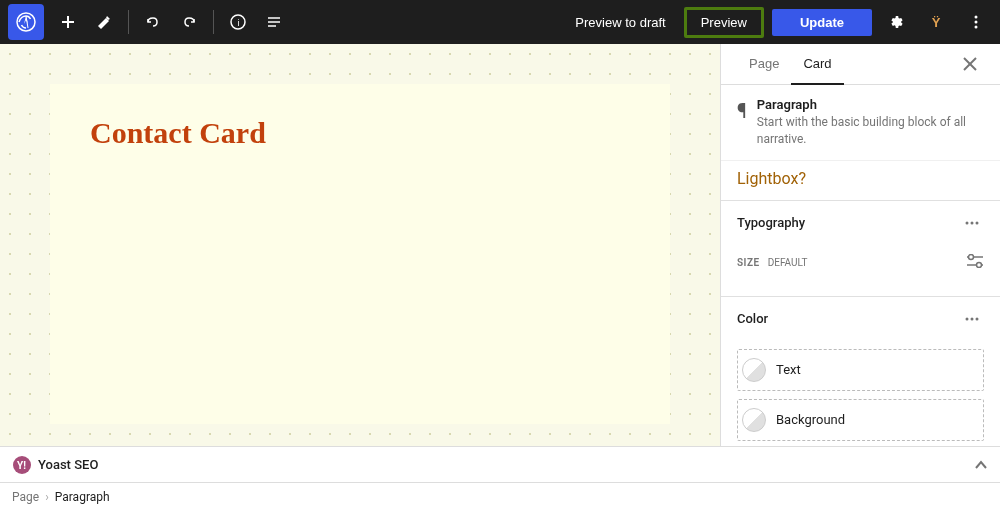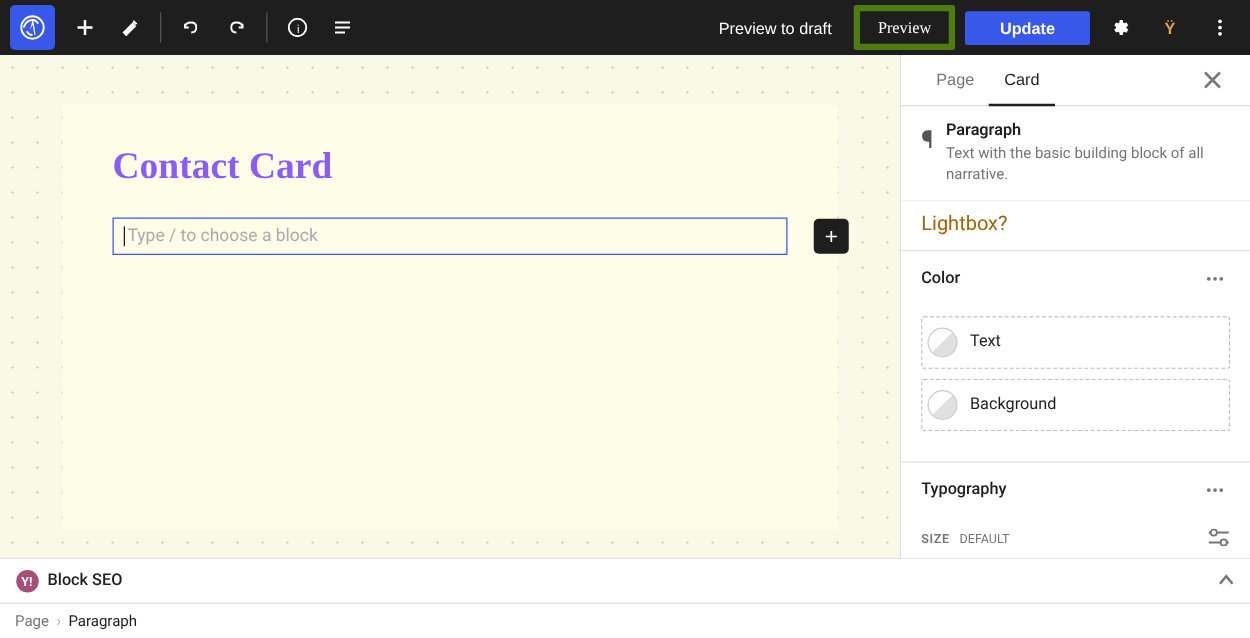--- a/index.html
+++ b/index.html
@@ -40,27 +40,26 @@
       background: transparent;
       border: none;
       color: #fff;
       font-size: 13px;
       cursor: pointer;
       padding: 6px 10px;
       border-radius: 4px;
     }
     .preview-btn {
       background: transparent;
-      border: 5px solid #4d7c0f;
+      border: 3px solid #4d7c0f;
       color: #fff;
       font-size: 13px;
       cursor: pointer;
       padding: 5px 14px;
       border-radius: 2px;
-      font-family: Liberation Serif, serif;
     }
     .update-btn {
       background: #3858e9;
       border: none;
       color: #fff;
       font-size: 13px;
       font-weight: 600;
       cursor: pointer;
       padding: 6px 28px;
       border-radius: 2px;
@@ -100,21 +99,21 @@
       background: #fefee8;
       width: 100%;
       max-width: 620px;
       min-height: 340px;
       padding: 32px 40px;
       position: relative;
     }
     .page-title {
       font-size: 30px;
       font-weight: 700;
-      color: #8b5cf6;
+      color: #c2410c;
       margin-bottom: 24px;
       font-family: Georgia, serif;
     }
     .block-placeholder {
       color: #aaa;
       font-size: 14px;
       font-style: normal;
       display: flex;
       align-items: center;
       position: relative;
@@ -369,25 +368,20 @@
         </svg>
     </button>
   </div>
 </div>
 
 <div class="main-area">
 
   <div class="editor-canvas">
     <div class="editor-content">
       <h1 class="page-title">Contact Card</h1>
-      <div class="block-placeholder">
-        <span class="cursor-indicator"></span>
-        <span style="color:#aaa; font-size:14px;">Type / to choose a block</span>
-        <button class="add-block-btn">+</button>
-      </div>
     </div>
   </div>
 
   <div class="right-sidebar">
 
     <div class="sidebar-tabs">
       <div class="sidebar-tab-group">
         <button class="sidebar-tab">Page</button>
         <button class="sidebar-tab active">Card</button>
       </div>
@@ -396,49 +390,26 @@
             <line x1="1" y1="1" x2="13" y2="13" stroke="#757575" stroke-width="2"></line>
             <line x1="13" y1="1" x2="1" y2="13" stroke="#757575" stroke-width="2"></line>
           </svg>
       </button>
     </div>
 
     <div class="block-info">
       <div class="block-icon">¶</div>
       <div class="block-info-text">
         <div class="block-info-title">Paragraph</div>
-        <div class="block-info-desc">Text with the basic building block of all narrative.</div>
+        <div class="block-info-desc">Start with the basic building block of all narrative.</div>
       </div>
     </div>
 
     <div class="lightbox-row">
       <span class="lightbox-label">Lightbox?</span>
-    </div>
-
-    <div class="panel">
-      <div class="panel-header">
-        <span class="panel-title">Color</span>
-        <button class="panel-menu-btn">
-          <svg width="14" height="4" viewBox="0 0 14 4">
-              <circle cx="2" cy="2" r="1.5" fill="#757575"></circle>
-              <circle cx="7" cy="2" r="1.5" fill="#757575"></circle>
-              <circle cx="12" cy="2" r="1.5" fill="#757575"></circle>
-            </svg>
-        </button>
-      </div>
-      <div class="panel-content">
-        <div class="color-item">
-          <div class="color-circle half"></div>
-          <span class="color-label">Text</span>
-        </div>
-        <div class="color-item">
-          <div class="color-circle half"></div>
-          <span class="color-label">Background</span>
-        </div>
-      </div>
     </div>
 
     <div class="panel">
       <div class="panel-header">
         <span class="panel-title">Typography</span>
         <button class="panel-menu-btn">
           <svg width="14" height="4" viewBox="0 0 14 4">
               <circle cx="2" cy="2" r="1.5" fill="#757575"></circle>
               <circle cx="7" cy="2" r="1.5" fill="#757575"></circle>
               <circle cx="12" cy="2" r="1.5" fill="#757575"></circle>
@@ -455,30 +426,53 @@
                 <circle cx="5" cy="3" r="2.5" fill="white" stroke="#757575" stroke-width="1.5"></circle>
                 <line x1="1" y1="11" x2="17" y2="11" stroke="#757575" stroke-width="1.5"></line>
                 <circle cx="13" cy="11" r="2.5" fill="white" stroke="#757575" stroke-width="1.5"></circle>
               </svg>
           </div>
         </div>
 
       </div>
     </div>
 
+    <div class="panel">
+      <div class="panel-header">
+        <span class="panel-title">Color</span>
+        <button class="panel-menu-btn">
+          <svg width="14" height="4" viewBox="0 0 14 4">
+              <circle cx="2" cy="2" r="1.5" fill="#757575"></circle>
+              <circle cx="7" cy="2" r="1.5" fill="#757575"></circle>
+              <circle cx="12" cy="2" r="1.5" fill="#757575"></circle>
+            </svg>
+        </button>
+      </div>
+      <div class="panel-content">
+        <div class="color-item">
+          <div class="color-circle half"></div>
+          <span class="color-label">Text</span>
+        </div>
+        <div class="color-item">
+          <div class="color-circle half"></div>
+          <span class="color-label">Background</span>
+        </div>
+      </div>
+    </div>
+
   </div>
 </div>
 
 <div class="bottom-bar">
   <div class="bottom-left">
     <svg width="20" height="20" viewBox="0 0 20 20">
         <circle cx="10" cy="10" r="9" fill="#a64d79"></circle>
         <text x="5" y="14" fill="white" font-size="10" font-weight="bold">Y!</text>
       </svg>
-    <span class="yoast-seo-label">Block SEO</span>
+    <span class="yoast-seo-label">Yoast SEO</span>
   </div>
   <div class="bottom-right">
     <svg width="14" height="10" viewBox="0 0 14 10">
         <polyline points="2,8 7,2 12,8" stroke="#757575" stroke-width="2" fill="none"></polyline>
       </svg>
   </div>
 </div>
 <div class="breadcrumb-bar">
   <span class="breadcrumb-item">Page</span>
   <span class="breadcrumb-sep">›</span>

